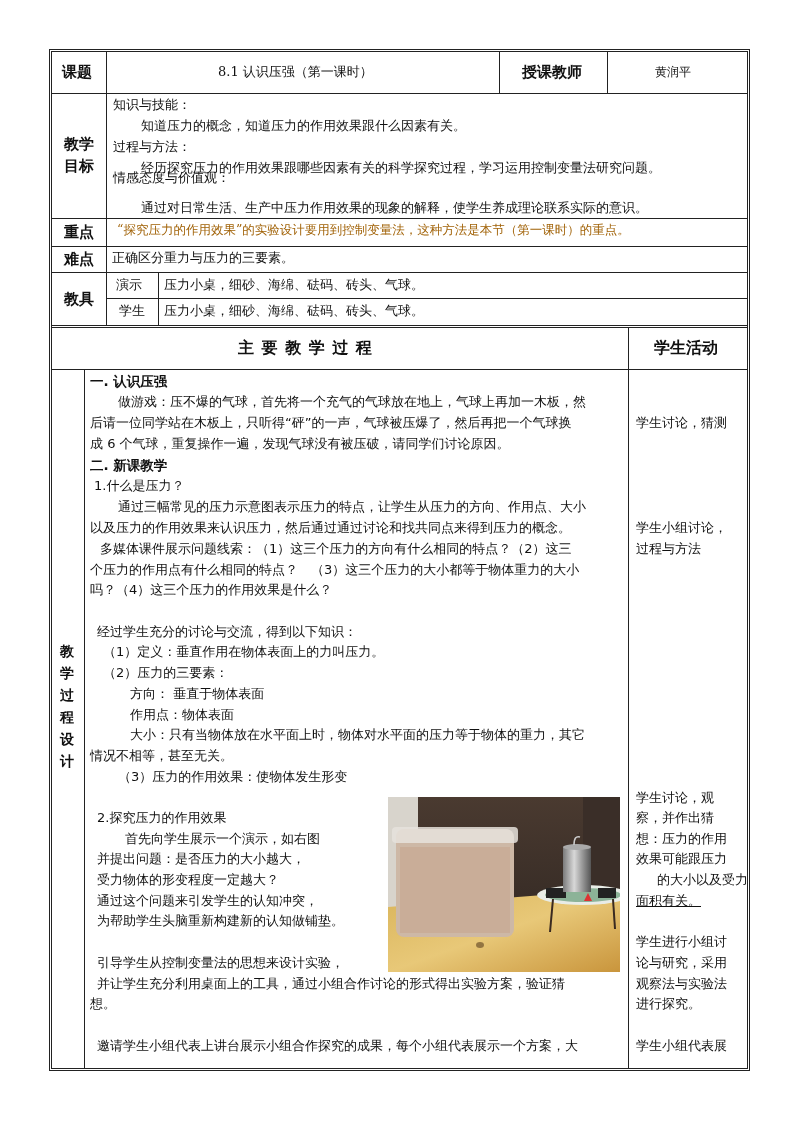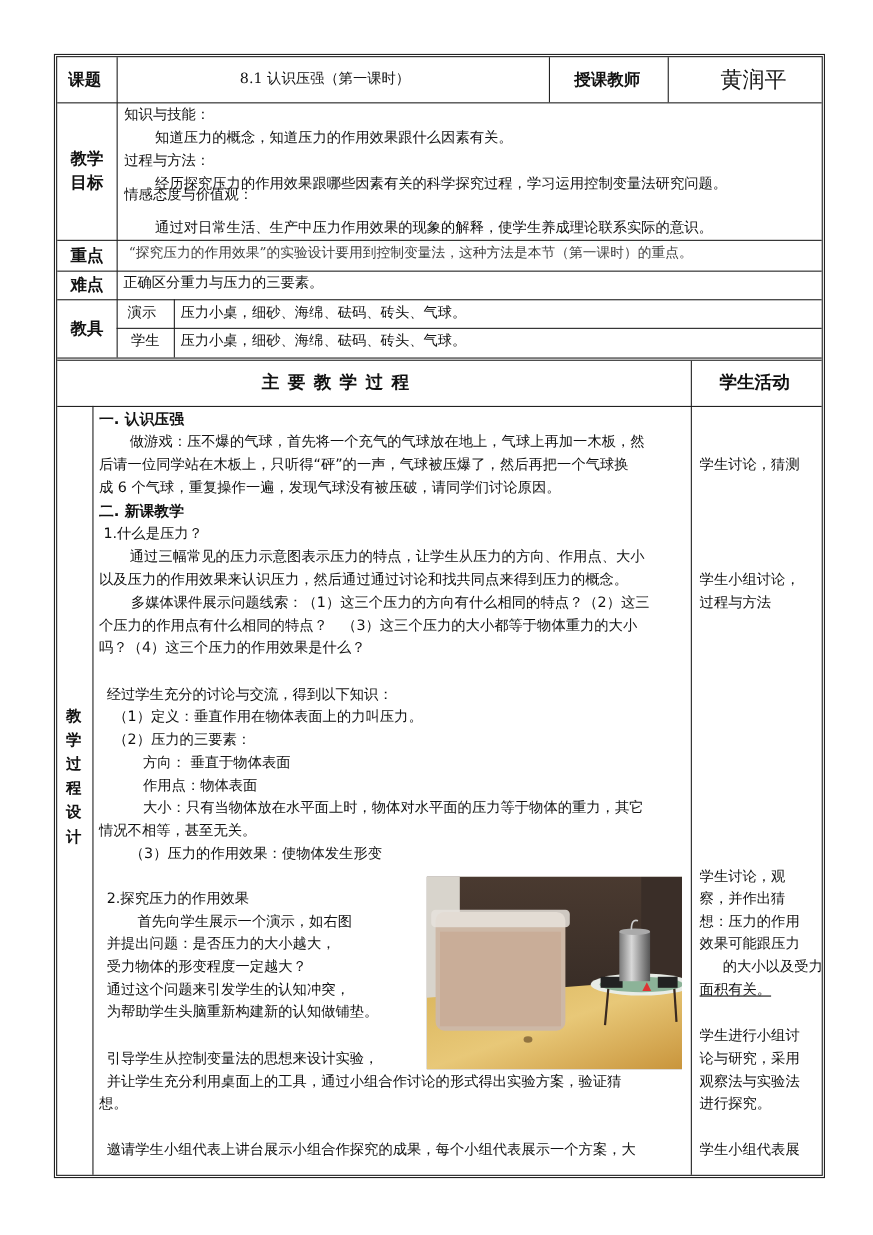--- a/index.html
+++ b/index.html
@@ -36,33 +36,33 @@
   <div class="ln-v" style="left:106px; top:52px; height:273px;"></div>
   <div class="ln-v" style="left:499px; top:52px; height:41px;"></div>
   <div class="ln-v" style="left:607px; top:52px; height:41px;"></div>
   <div class="ln-v" style="left:158px; top:272px; height:53px;"></div>
   <div class="ln-v" style="left:628px; top:328px; height:740px;"></div>
   <div class="ln-v" style="left:84px; top:369px; height:699px;"></div>
 
   <div class="t hdr" style="left:62px; top:62px;">课题</div>
   <div class="t serif" style="left:218px; top:62px;">8.1 认识压强（第一课时）</div>
   <div class="t hdr" style="left:522px; top:62px;">授课教师</div>
-  <div class="t" style="left:655px; top:62px; font-size:20px;">黄润平</div>
+  <div class="t" style="left:655px; top:62px; font-size:12px;">黄润平</div>
 
   <div class="t hdr" style="left:64px; top:134px;">教学</div>
   <div class="t hdr" style="left:64px; top:156px;">目标</div>
   <div class="t" style="left:113px; top:95px;">知识与技能：</div>
   <div class="t" style="left:141px; top:116px;">知道压力的概念，知道压力的作用效果跟什么因素有关。</div>
   <div class="t" style="left:113px; top:137px;">过程与方法：</div>
   <div class="t" style="left:141px; top:158px;">经历探究压力的作用效果跟哪些因素有关的科学探究过程，学习运用控制变量法研究问题。</div>
   <div class="t" style="left:113px; top:168px;">情感态度与价值观：</div>
   <div class="t" style="left:141px; top:198px;">通过对日常生活、生产中压力作用效果的现象的解释，使学生养成理论联系实际的意识。</div>
 
   <div class="t hdr" style="left:64px; top:222px;">重点</div>
-  <div class="t serif" style="left:117px; top:220px; font-size:12.5px; color:#404040;">“探究压力的作用效果”的实验设计要用到控制变量法，这种方法是本节（第一课时）的重点。</div>
+  <div class="t serif" style="left:117px; top:220px; font-size:12.5px; color:#a16207;">“探究压力的作用效果”的实验设计要用到控制变量法，这种方法是本节（第一课时）的重点。</div>
 
   <div class="t hdr" style="left:64px; top:249px;">难点</div>
   <div class="t" style="left:112px; top:248px;">正确区分重力与压力的三要素。</div>
 
   <div class="t hdr" style="left:64px; top:289px;">教具</div>
   <div class="t" style="left:116px; top:275px;">演示</div>
   <div class="t" style="left:164px; top:275px;">压力小桌，细砂、海绵、砝码、砖头、气球。</div>
   <div class="t" style="left:119px; top:301px;">学生</div>
   <div class="t" style="left:164px; top:301px;">压力小桌，细砂、海绵、砝码、砖头、气球。</div>
 
@@ -80,21 +80,21 @@
 
   <div class="t b" style="left:90px; top:371px; font-size:13.5px;">一. 认识压强</div>
   <div class="t" style="left:90px; top:413px;">后请一位同学站在木板上，只听得“砰”的一声，气球被压爆了，然后再把一个气球换</div>
   <div class="t" style="left:118px; top:392px;">做游戏：压不爆的气球，首先将一个充气的气球放在地上，气球上再加一木板，然</div>
   <div class="t" style="left:90px; top:434px;">成 6 个气球，重复操作一遍，发现气球没有被压破，请同学们讨论原因。</div>
 
   <div class="t b" style="left:90px; top:455px; font-size:13.5px;">二. 新课教学</div>
   <div class="t" style="left:94px; top:476px;">1.什么是压力？</div>
   <div class="t" style="left:118px; top:497px;">通过三幅常见的压力示意图表示压力的特点，让学生从压力的方向、作用点、大小</div>
   <div class="t" style="left:90px; top:518px;">以及压力的作用效果来认识压力，然后通过通过讨论和找共同点来得到压力的概念。</div>
-  <div class="t" style="left:119px; top:539px;">多媒体课件展示问题线索：（1）这三个压力的方向有什么相同的特点？（2）这三</div>
+  <div class="t" style="left:100px; top:539px;">多媒体课件展示问题线索：（1）这三个压力的方向有什么相同的特点？（2）这三</div>
   <div class="t" style="left:90px; top:560px;">个压力的作用点有什么相同的特点？　（3）这三个压力的大小都等于物体重力的大小</div>
   <div class="t" style="left:90px; top:580px;">吗？（4）这三个压力的作用效果是什么？</div>
 
   <div class="t" style="left:97px; top:622px;">经过学生充分的讨论与交流，得到以下知识：</div>
   <div class="t" style="left:103px; top:642px;">（1）定义：垂直作用在物体表面上的力叫压力。</div>
   <div class="t" style="left:103px; top:663px;">（2）压力的三要素：</div>
   <div class="t" style="left:130px; top:684px;">方向：  垂直于物体表面</div>
   <div class="t" style="left:130px; top:705px;">作用点：物体表面</div>
   <div class="t" style="left:130px; top:725px;">大小：只有当物体放在水平面上时，物体对水平面的压力等于物体的重力，其它</div>
   <div class="t" style="left:90px; top:746px;">情况不相等，甚至无关。</div>

